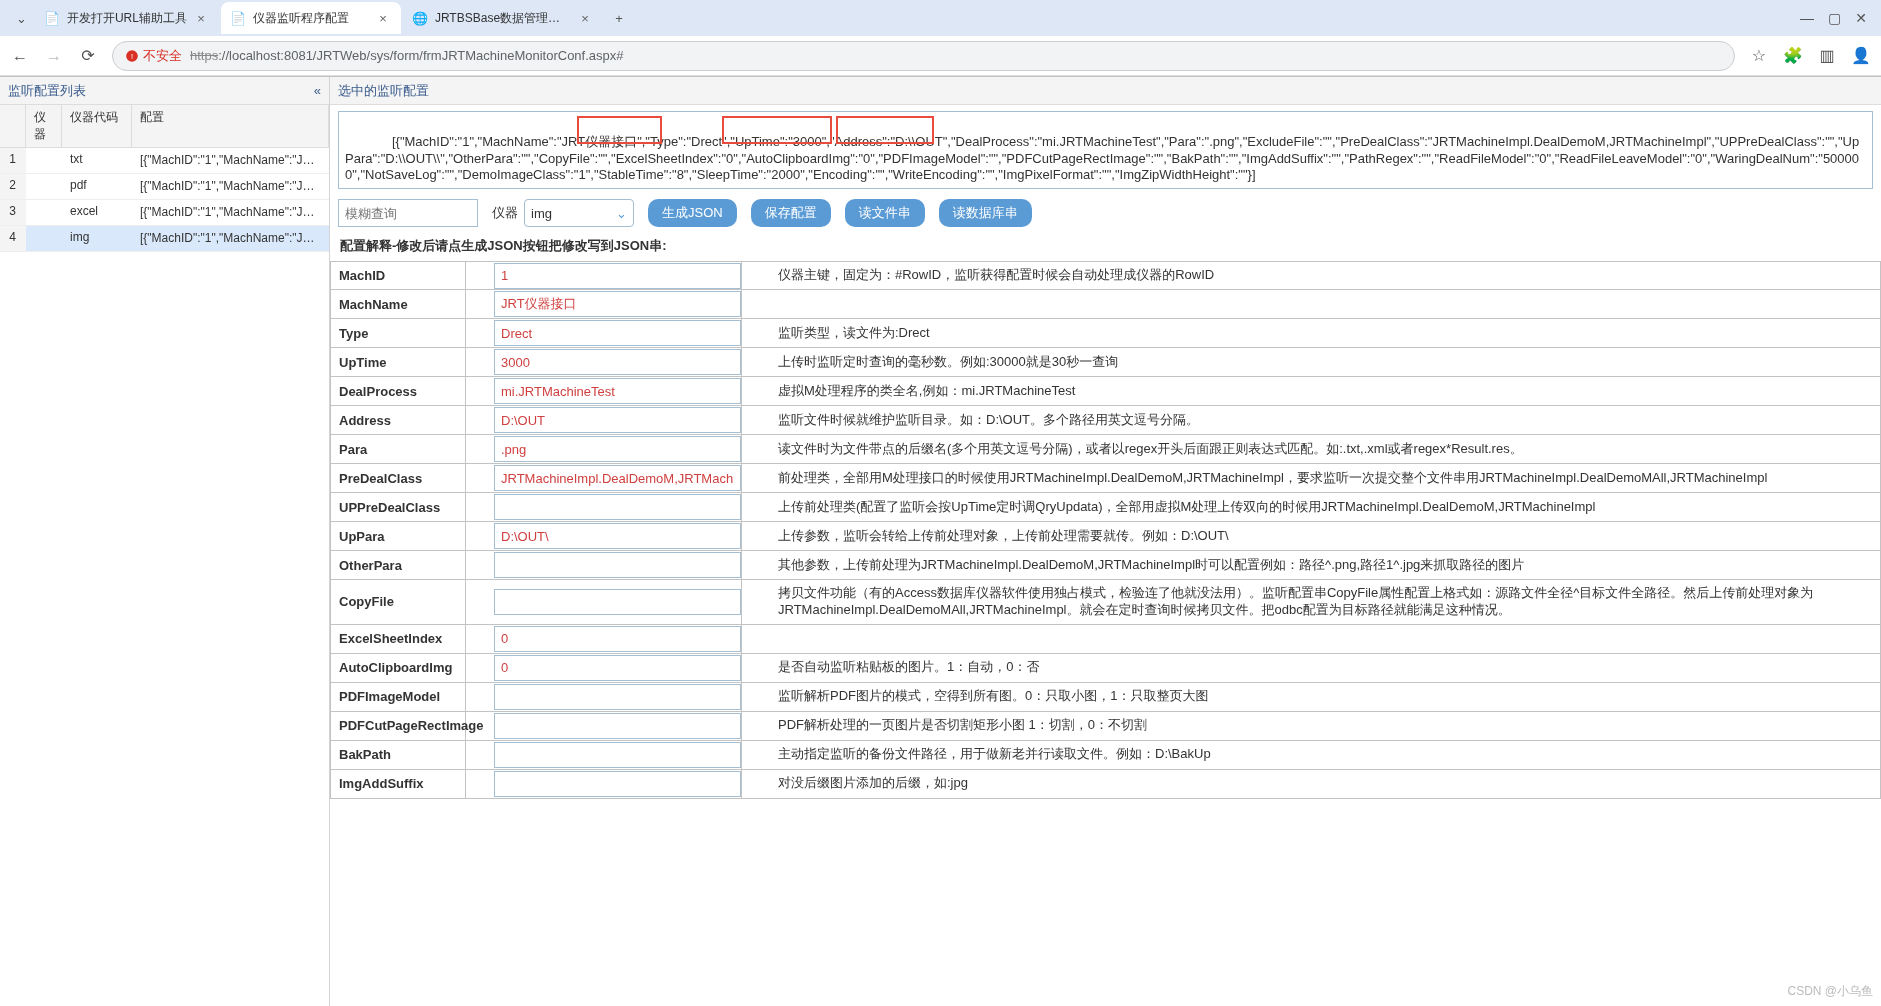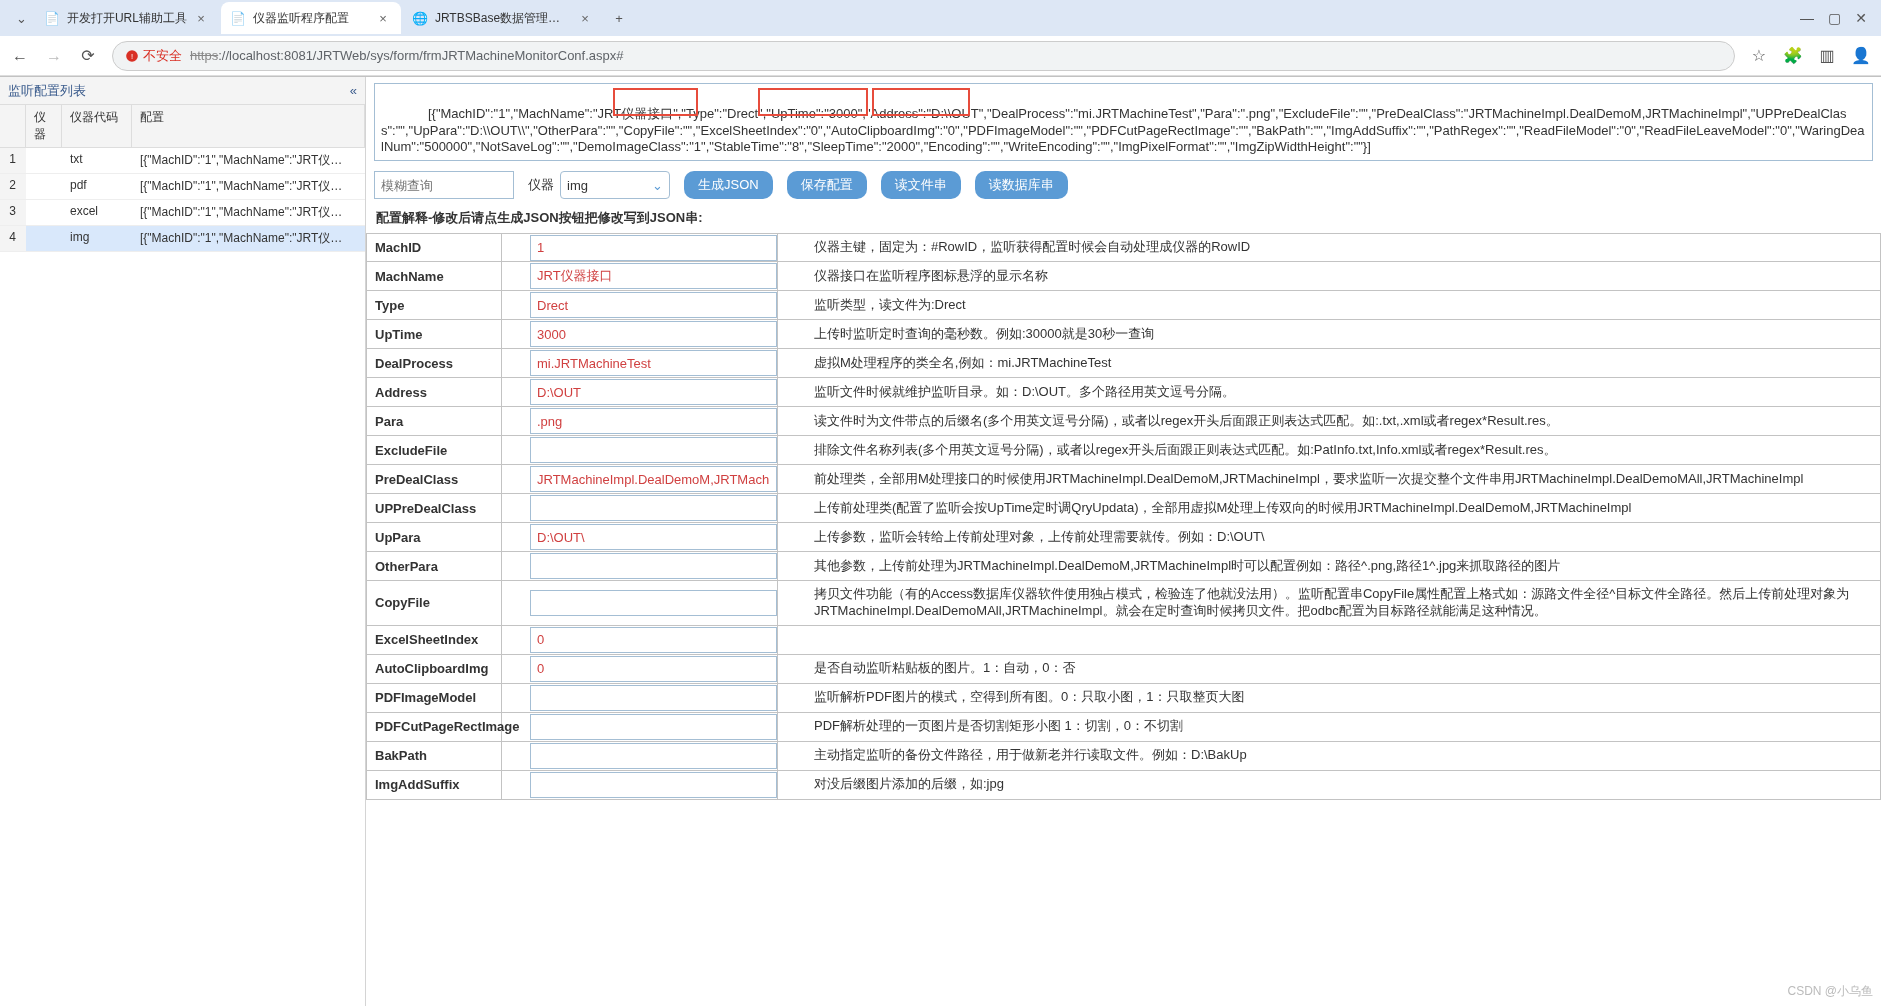--- a/index.html
+++ b/index.html
@@ -22,21 +22,21 @@
     .nav-btn { color: #555; cursor: pointer; width: 20px; text-align: center; font-size: 16px; }
     .nav-btn.disabled { color: #bbb; }
     .url-bar { flex: 1; display: flex; align-items: center; height: 30px; border: 1px solid #ccc; border-radius: 16px; padding: 0 12px; background: #f1f3f4; }
     .url-warn { display: flex; align-items: center; gap: 4px; color: #d93025; font-size: 12px; margin-right: 8px; }
     .url-text { flex: 1; color: #5f6368; font-size: 13px; }
     .url-text .struck { text-decoration: line-through; color: #888; }
     .nav-right { display: flex; gap: 14px; align-items: center; }
     
     
     .workspace { display: flex; height: calc(100vh - 76px); }
-    .left-panel { width: 366px; border-right: 1px solid #d4d4d4; background: #fff; display: flex; flex-direction: column; }
+    .left-panel { width: 330px; border-right: 1px solid #d4d4d4; background: #fff; display: flex; flex-direction: column; }
     .panel-header { display: flex; align-items: center; height: 28px; background: #f4f4f4; border-bottom: 1px solid #ddd; padding: 0 8px; color: #3a5b8c; font-size: 12px; }
     .panel-header .collapse { margin-left: auto; color: #3a5b8c; cursor: pointer; }
     
     .grid { flex: 1; overflow: auto; }
     .grid-head { display: flex; background: #f4f4f4; border-bottom: 1px solid #ddd; }
     .grid-head .gh { padding: 4px 8px; border-right: 1px solid #ddd; color: #333; font-size: 12px; }
     .gh-idx { width: 26px; }
     .gh-name { width: 36px; }
     .gh-code { width: 70px; }
     .gh-conf { flex: 1; }
@@ -162,20 +162,23 @@
             <div class="gc gc-idx">4</div>
             <div class="gc gc-name"></div>
             <div class="gc gc-code">img</div>
             <div class="gc gc-conf">[{"MachID":"1","MachName":"JRT仪…</div>
           </div>
         </div>
     </div>
   </div>
 
   <div class="right-panel">
+    <div class="panel-header">
+      <span>选中的监听配置</span>
+    </div>
 
     <div class="config-textarea">
       <span>[{"MachID":"1","MachName":"JRT仪器接口","Type":"Drect","UpTime":"3000","Address":"D:\\OUT","DealProcess":"mi.JRTMachineTest","Para":".png","ExcludeFile":"","PreDealClass":"JRTMachineImpl.DealDemoM,JRTMachineImpl","UPPreDealClass":"","UpPara":"D:\\OUT\\","OtherPara":"","CopyFile":"","ExcelSheetIndex":"0","AutoClipboardImg":"0","PDFImageModel":"","PDFCutPageRectImage":"","BakPath":"","ImgAddSuffix":"","PathRegex":"","ReadFileModel":"0","ReadFileLeaveModel":"0","WaringDealNum":"500000","NotSaveLog":"","DemoImageClass":"1","StableTime":"8","SleepTime":"2000","Encoding":"","WriteEncoding":"","ImgPixelFormat":"","ImgZipWidthHeight":""}]</span>
       <div class="hl-box" style="left:238px; top:4px; width:85px; height:28px;"></div>
       <div class="hl-box" style="left:383px; top:4px; width:110px; height:28px;"></div>
       <div class="hl-box" style="left:497px; top:4px; width:98px; height:28px;"></div>
     </div>
 
     <div class="action-bar">
       <input class="ab-input" placeholder="模糊查询" style="">
@@ -200,21 +203,20 @@
           <div class="cfg-val">
             <input value="1" style="">
           </div>
           <div class="cfg-desc">仪器主键，固定为：#RowID，监听获得配置时候会自动处理成仪器的RowID</div>
         </div>
         <div class="cfg-row">
           <div class="cfg-key">MachName</div>
           <div class="cfg-val">
             <input value="JRT仪器接口" style="">
           </div>
-          <div class="cfg-desc">仪器接口在监听程序图标悬浮的显示名称</div>
         </div>
         <div class="cfg-row">
           <div class="cfg-key">Type</div>
           <div class="cfg-val">
             <input value="Drect" style="">
           </div>
           <div class="cfg-desc">监听类型，读文件为:Drect</div>
         </div>
         <div class="cfg-row">
           <div class="cfg-key">UpTime</div>
@@ -236,27 +238,20 @@
             <input value="D:\OUT" style="">
           </div>
           <div class="cfg-desc">监听文件时候就维护监听目录。如：D:\OUT。多个路径用英文逗号分隔。</div>
         </div>
         <div class="cfg-row">
           <div class="cfg-key">Para</div>
           <div class="cfg-val">
             <input value=".png" style="">
           </div>
           <div class="cfg-desc">读文件时为文件带点的后缀名(多个用英文逗号分隔)，或者以regex开头后面跟正则表达式匹配。如:.txt,.xml或者regex*Result.res。</div>
-        </div>
-        <div class="cfg-row">
-          <div class="cfg-key">ExcludeFile</div>
-          <div class="cfg-val">
-            <input style="">
-          </div>
-          <div class="cfg-desc">排除文件名称列表(多个用英文逗号分隔)，或者以regex开头后面跟正则表达式匹配。如:PatInfo.txt,Info.xml或者regex*Result.res。</div>
         </div>
         <div class="cfg-row">
           <div class="cfg-key">PreDealClass</div>
           <div class="cfg-val">
             <input value="JRTMachineImpl.DealDemoM,JRTMachineImpl" style="">
           </div>
           <div class="cfg-desc">前处理类，全部用M处理接口的时候使用JRTMachineImpl.DealDemoM,JRTMachineImpl，要求监听一次提交整个文件串用JRTMachineImpl.DealDemoMAll,JRTMachineImpl</div>
         </div>
         <div class="cfg-row">
           <div class="cfg-key">UPPreDealClass</div>

